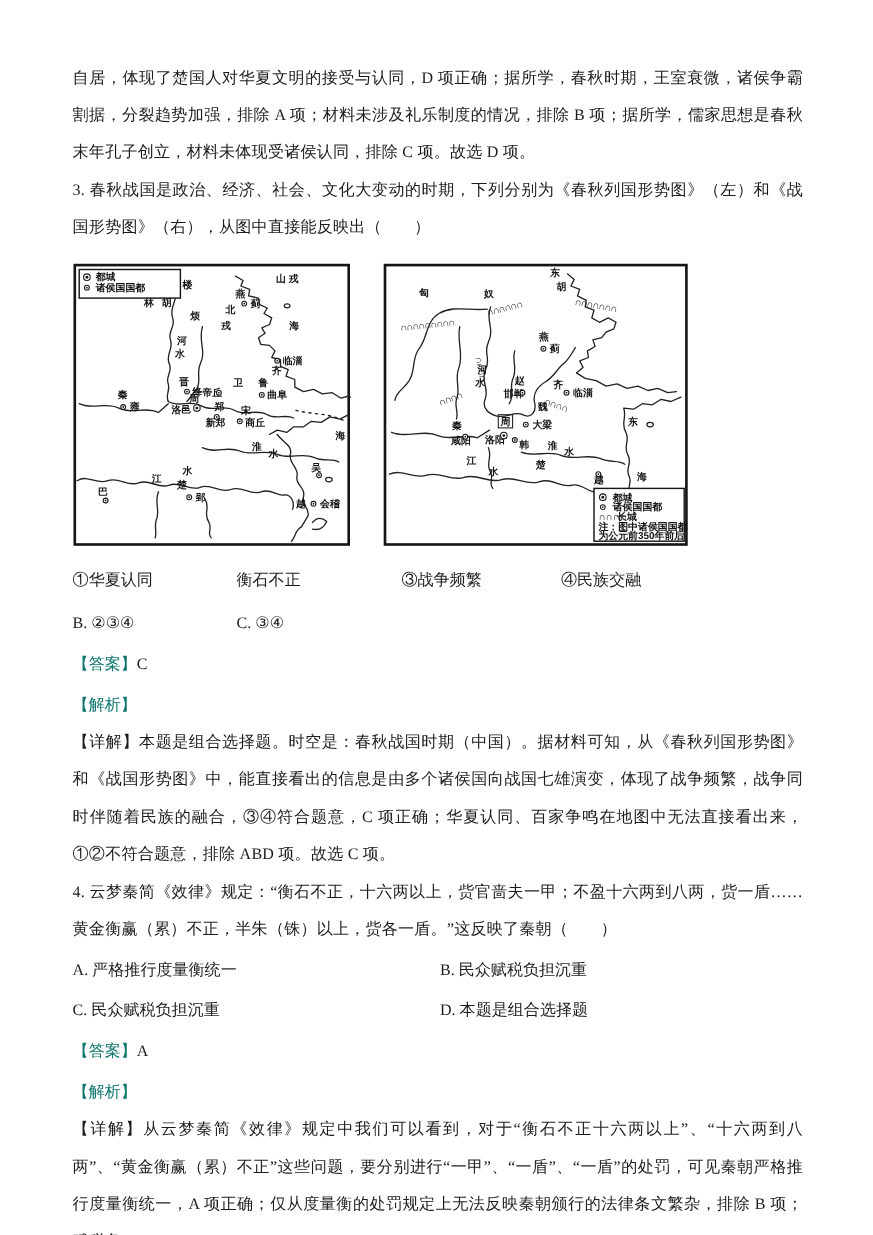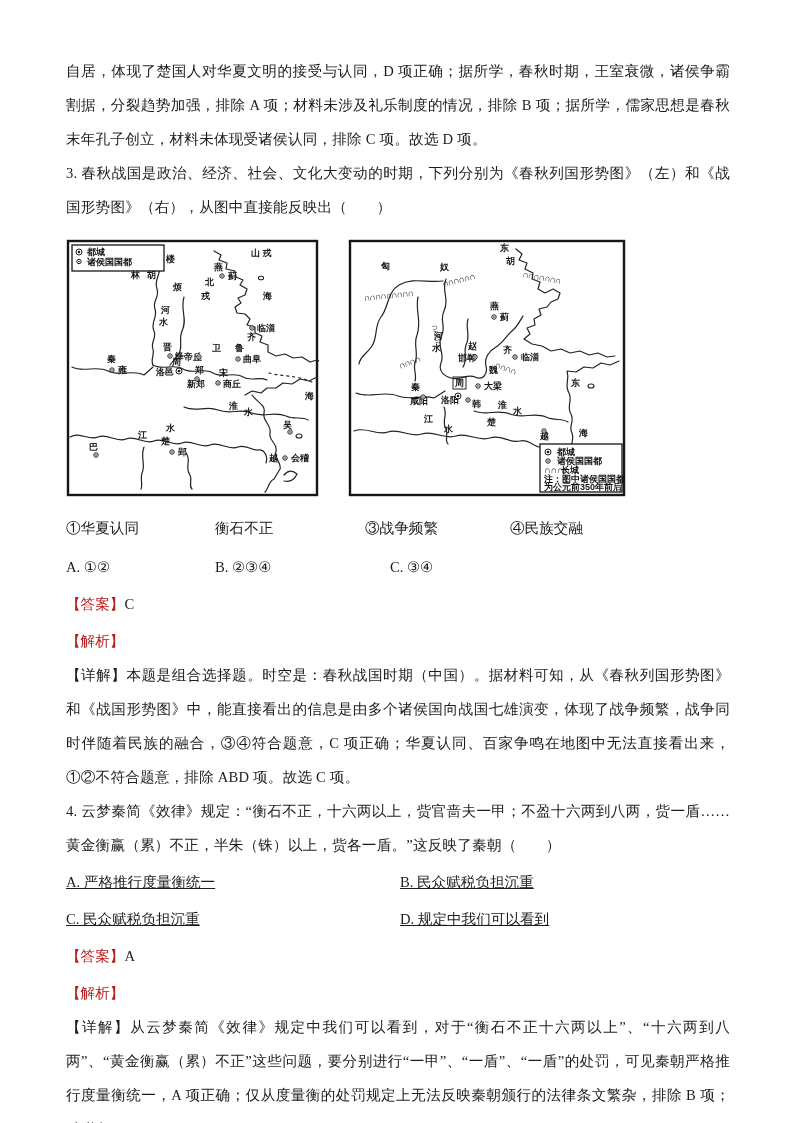--- a/index.html
+++ b/index.html
@@ -5,23 +5,23 @@
   html,body{margin:0;padding:0;background:#ffffff;}
   .page{position:relative;width:794px;height:1123px;background:#ffffff;overflow:hidden;
         font-family:"Liberation Serif","DejaVu Serif",serif;color:#1c1c1c;}
   .content{position:absolute;left:66px;top:54px;width:664px;}
   .txt{font-size:14.6px;line-height:34px;text-align:justify;letter-spacing:0.2px;}
   .row-items{display:grid;grid-template-columns:139px 140px 135px auto;
              font-size:14.6px;line-height:34px;margin-top:14px;gap:10px;}
   .row-choices{display:grid;grid-template-columns:149px 175px 180px auto;
              font-size:14.6px;line-height:34px;margin-top:5px;}
   .q4-choices{display:grid;grid-template-columns:334px auto;
-             font-size:14.6px;line-height:34px;margin-top:3px;text-decoration:underline;}
+             font-size:14.6px;line-height:34px;margin-top:3px;}
   .ansline{font-size:14.6px;line-height:34px;margin-top:3px;}
-  .blue{color:#b91c1c;margin-top:20px;}
+  .blue{color:#0f766e;margin-top:20px;}
   .maps{display:flex;gap:29px;margin-top:15px;}
   svg{display:block;}
   svg text{font-family:"Liberation Sans","DejaVu Sans",sans-serif;
            font-size:9px;font-weight:bold;fill:#141414;}
   svg text.wall{letter-spacing:-1px;}
   .mb{fill:none;stroke:#161616;stroke-width:2.4;}
   .lg{fill:#ffffff;stroke:#161616;stroke-width:1.3;}
   .ln path{fill:none;stroke:#222222;stroke-width:1.2;stroke-linecap:round;stroke-linejoin:round;}
   .ln ellipse{fill:none;stroke:#222222;stroke-width:1.1;}
   .ln .dash{stroke-dasharray:2 4;}
@@ -263,21 +263,20 @@
     </div>
 
     <div class="row-items">
       <span>①华夏认同</span>
       <span>衡石不正</span>
       <span>③战争频繁</span>
       <span>④民族交融</span>
     </div>
 
     <div class="row-choices">
-      <span>A. ①②</span>
       <span>B. ②③④</span>
       <span>C. ③④</span>
     </div>
 
     <div class="ansline">
       <span class="blue">【答案】</span><span>C</span>
     </div>
     <div class="ansline">
       <span class="blue">【解析】</span>
     </div>
@@ -285,21 +284,21 @@
     <div class="txt">【详解】本题是组合选择题。时空是：春秋战国时期（中国）。据材料可知，从《春秋列国形势图》和《战国形势图》中，能直接看出的信息是由多个诸侯国向战国七雄演变，体现了战争频繁，战争同时伴随着民族的融合，③④符合题意，C 项正确；华夏认同、百家争鸣在地图中无法直接看出来，①②不符合题意，排除 ABD 项。故选 C 项。</div>
 
     <div class="txt">4. 云梦秦简《效律》规定：“衡石不正，十六两以上，赀官啬夫一甲；不盈十六两到八两，赀一盾……黄金衡赢（累）不正，半朱（铢）以上，赀各一盾。”这反映了秦朝（　　）</div>
 
     <div class="q4-choices">
       <span>A. 严格推行度量衡统一</span>
       <span>B. 民众赋税负担沉重</span>
     </div>
     <div class="q4-choices">
       <span>C. 民众赋税负担沉重</span>
-      <span>D. 规定中我们可以看到</span>
+      <span>D. 本题是组合选择题</span>
     </div>
 
     <div class="ansline">
       <span class="blue">【答案】</span><span>A</span>
     </div>
     <div class="ansline">
       <span class="blue">【解析】</span>
     </div>
 
     <div class="txt">【详解】从云梦秦简《效律》规定中我们可以看到，对于“衡石不正十六两以上”、“十六两到八两”、“黄金衡赢（累）不正”这些问题，要分别进行“一甲”、“一盾”、“一盾”的处罚，可见秦朝严格推行度量衡统一，A 项正确；仅从度量衡的处罚规定上无法反映秦朝颁行的法律条文繁杂，排除 B 项；赋税负</div>

